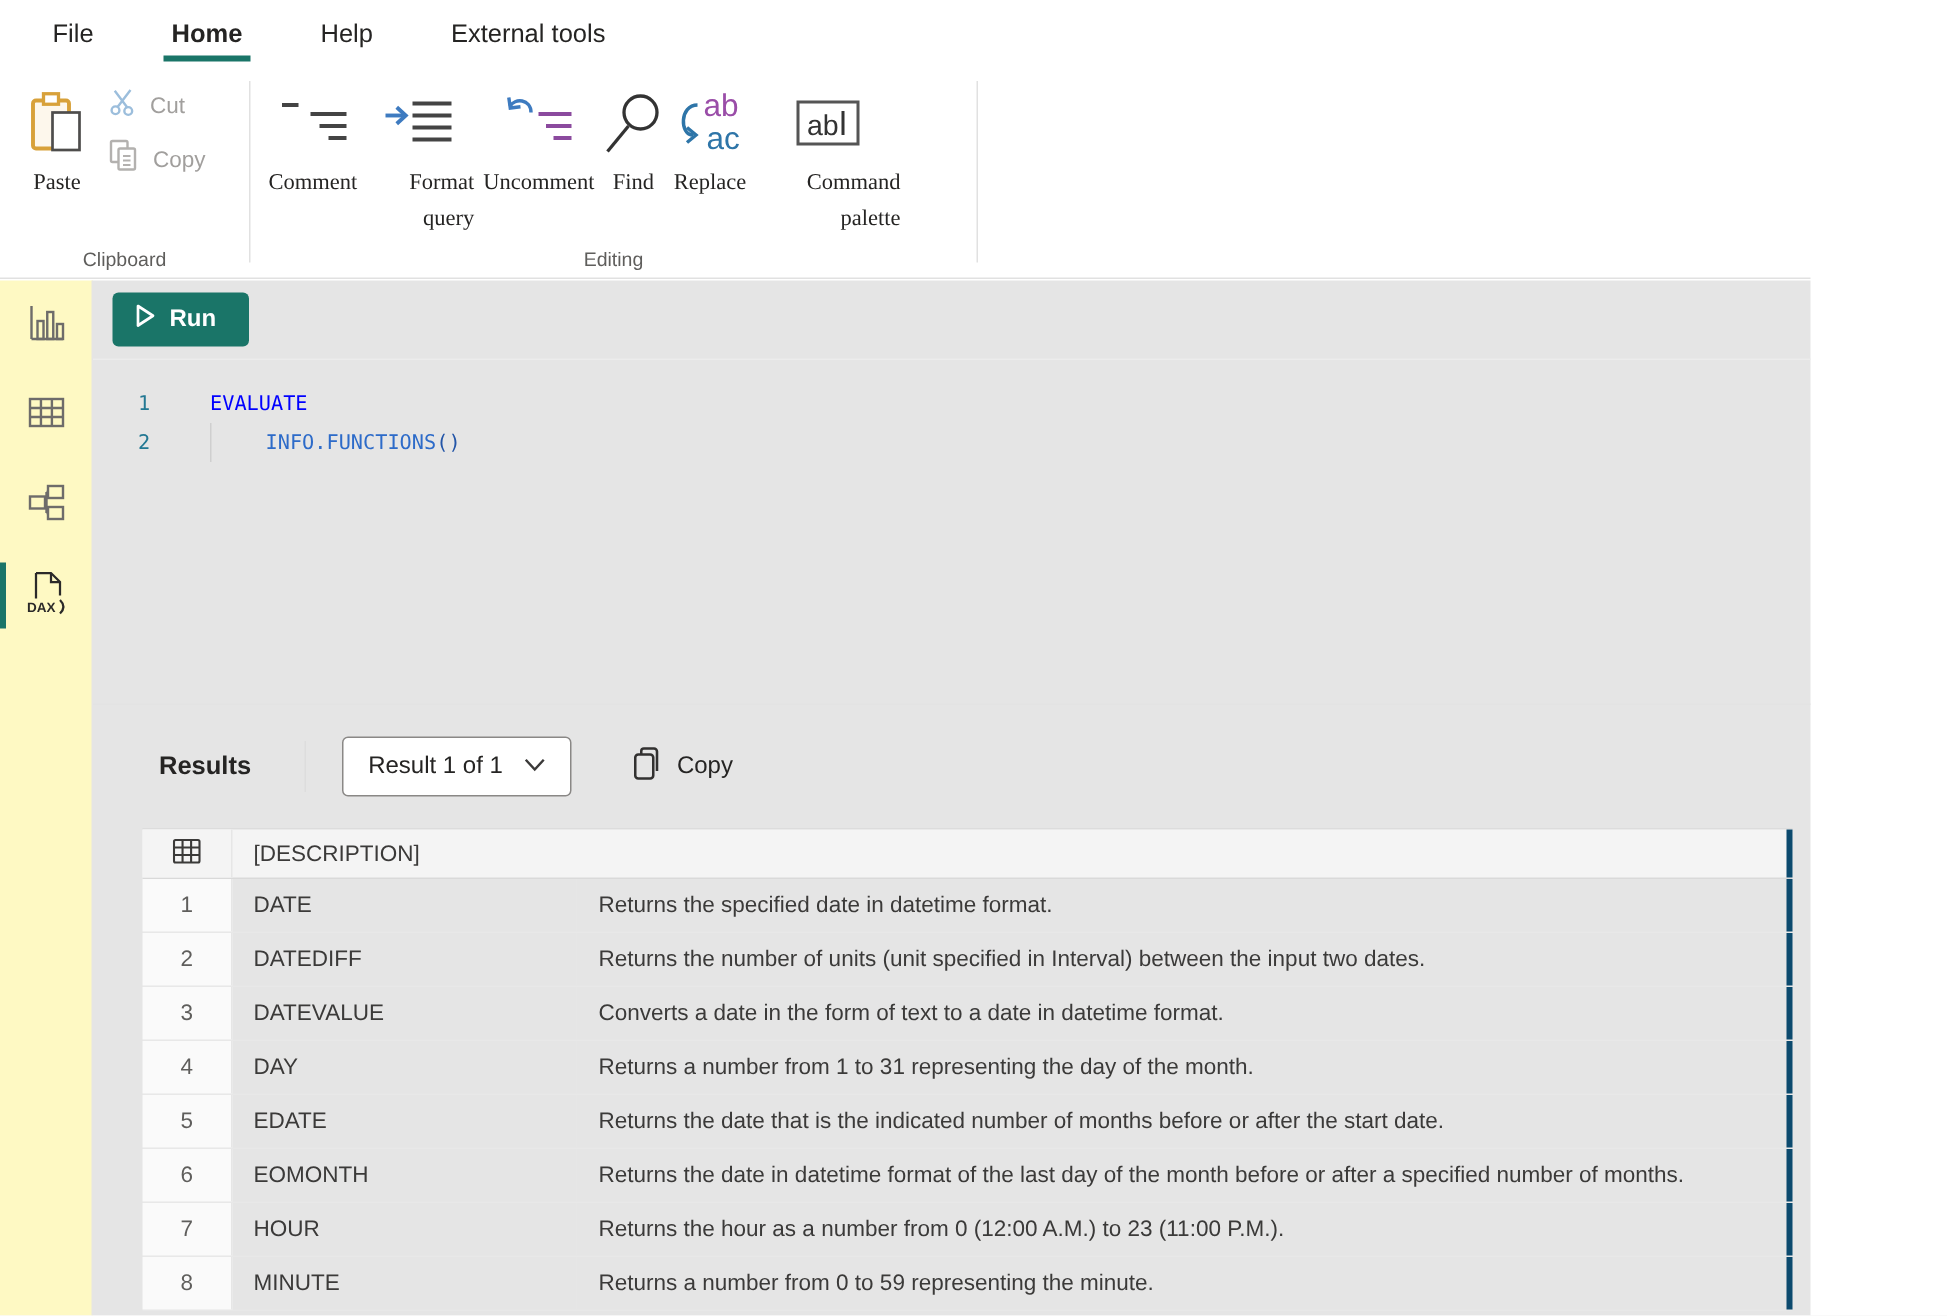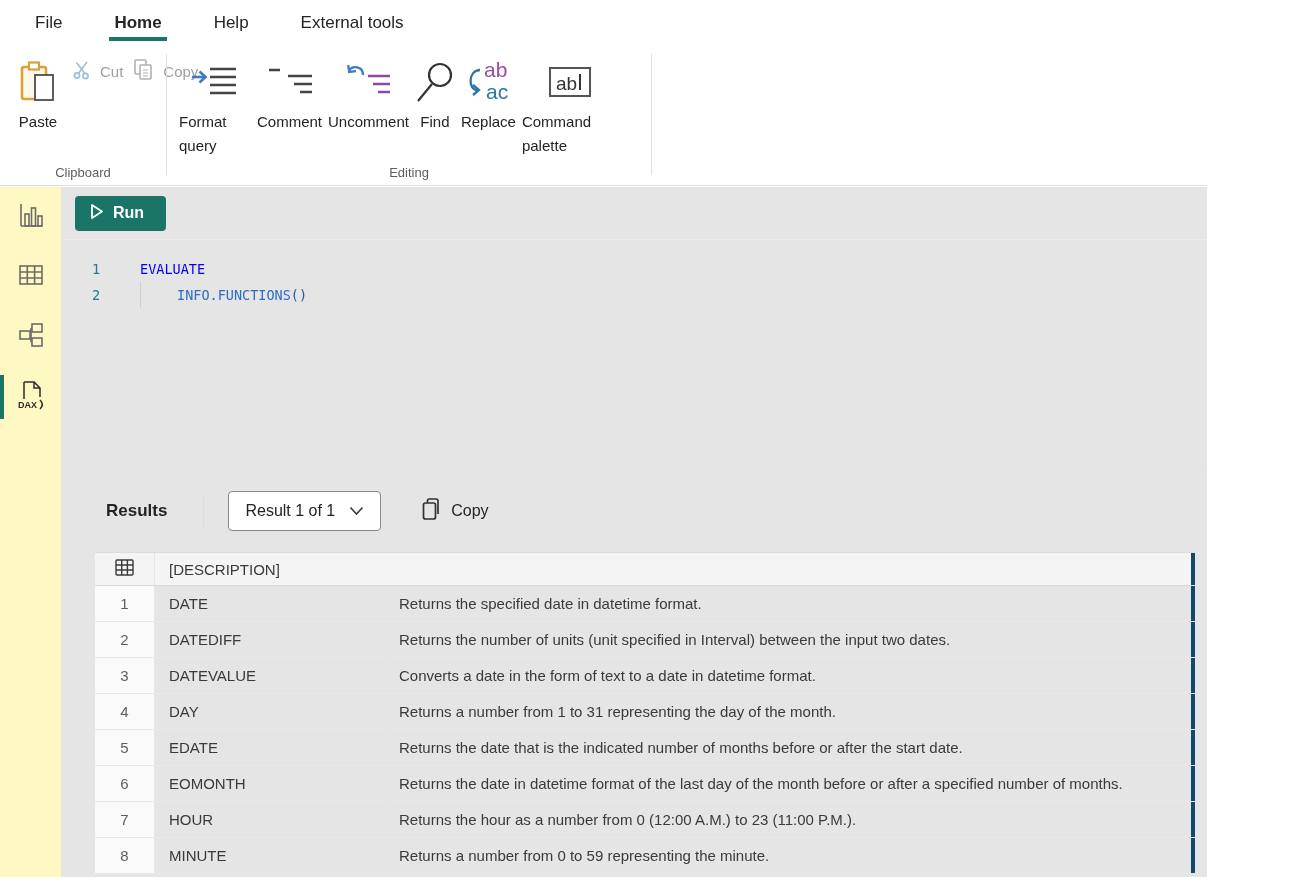--- a/index.html
+++ b/index.html
@@ -20,27 +20,27 @@
   .ribbon { position:absolute; top:46px; left:0; right:0; height:140px;
     display:flex; background:#fff; border-bottom:1px solid #e1e1e1; }
   .ribbon-group { display:flex; flex-direction:column; }
   .group-body { flex:1; display:flex; align-items:flex-start; }
   .group-label { text-align:center; font-size:13px; color:#5f5e5c; padding-bottom:5px; }
   .v-divider { width:1px; background:#e1e1e1; margin:8px 0 10px 0; }
 
   .rbtn { display:flex; flex-direction:column; align-items:center;
     padding-top:8px; cursor:pointer; }
   .rbtn .icon-slot { height:56px; display:flex; align-items:center; justify-content:center; }
-  .rbtn .lbl { font-size:15px; line-height:24px; text-align:left; max-width:72px; }
+  .rbtn .lbl { font-size:15px; line-height:24px; text-align:right; max-width:72px;font-family:Liberation Serif, serif; }
   .rbtn.wide .lbl { max-width:96px; }
 
   .clip-group { width:166px; }
   .clip-body { display:flex; align-items:flex-start; padding-left:18px; }
   .paste-btn { margin-right:14px; }
-  .smallstack { display:flex; flex-direction:row; gap:10px; padding-top:12px; }
+  .smallstack { display:flex; flex-direction:column; gap:10px; padding-top:12px; }
   .sbtn { display:flex; align-items:center; gap:8px; font-size:15px; color:#a19f9d; }
 
   .edit-group { width:484px; }
   .edit-body { display:flex; align-items:flex-start; padding-left:12px; gap:6px; }
 
   
   .sidebar { position:absolute; top:187px; left:0; bottom:0; width:62px;
     background:#fef9c3; border-right:1px solid #e6e5e4; }
   .side-item { position:relative; height:60px; display:flex; align-items:center;
     justify-content:center; cursor:pointer; }
@@ -136,39 +136,39 @@
       </div>
       <div class="group-label">Clipboard</div>
     </div>
 
     <div class="v-divider"></div>
 
     <div class="ribbon-group edit-group">
       <div class="group-body edit-body">
         <div class="rbtn">
           <span class="icon-slot">
+            <svg width="46" height="40" viewBox="0 0 46 40" fill="none" stroke="#444" stroke-width="2.6">
+              <path d="M2 8 H13 M21 14 H45 M27 22 H45 M33 30 H45"></path>
+            </svg>
+          </span>
+          <span class="lbl">Comment</span>
+        </div>
+        <div class="rbtn">
+          <span class="icon-slot">
             <svg width="48" height="40" viewBox="0 0 48 40" fill="none">
               <g stroke="#444" stroke-width="2.6">
                 <path d="M19 7 H45 M19 15 H45 M19 23 H45 M19 31 H45"></path>
               </g>
               <g stroke="#3e7bc0" stroke-width="2.6">
                 <path d="M1 15 H13"></path>
                   <path d="M8.5 9.5 L14.5 15 L8.5 20.5"></path>
               </g>
             </svg>
           </span>
           <span class="lbl">Format query</span>
-        </div>
-        <div class="rbtn">
-          <span class="icon-slot">
-            <svg width="46" height="40" viewBox="0 0 46 40" fill="none" stroke="#444" stroke-width="2.6">
-              <path d="M2 8 H13 M21 14 H45 M27 22 H45 M33 30 H45"></path>
-            </svg>
-          </span>
-          <span class="lbl">Comment</span>
         </div>
         <div class="rbtn wide">
           <span class="icon-slot">
             <svg width="46" height="40" viewBox="0 0 46 40" fill="none">
               <g stroke="#8b4a9e" stroke-width="2.6">
                 <path d="M23 14 H45 M28 22 H45 M33 30 H45"></path>
               </g>
               <g stroke="#3e7bc0" stroke-width="2.3">
                 <path d="M18 13 C18 4 7 3 4 9"></path>
                 <path d="M3.2 3 L4.2 10 L11 9.2"></path>

